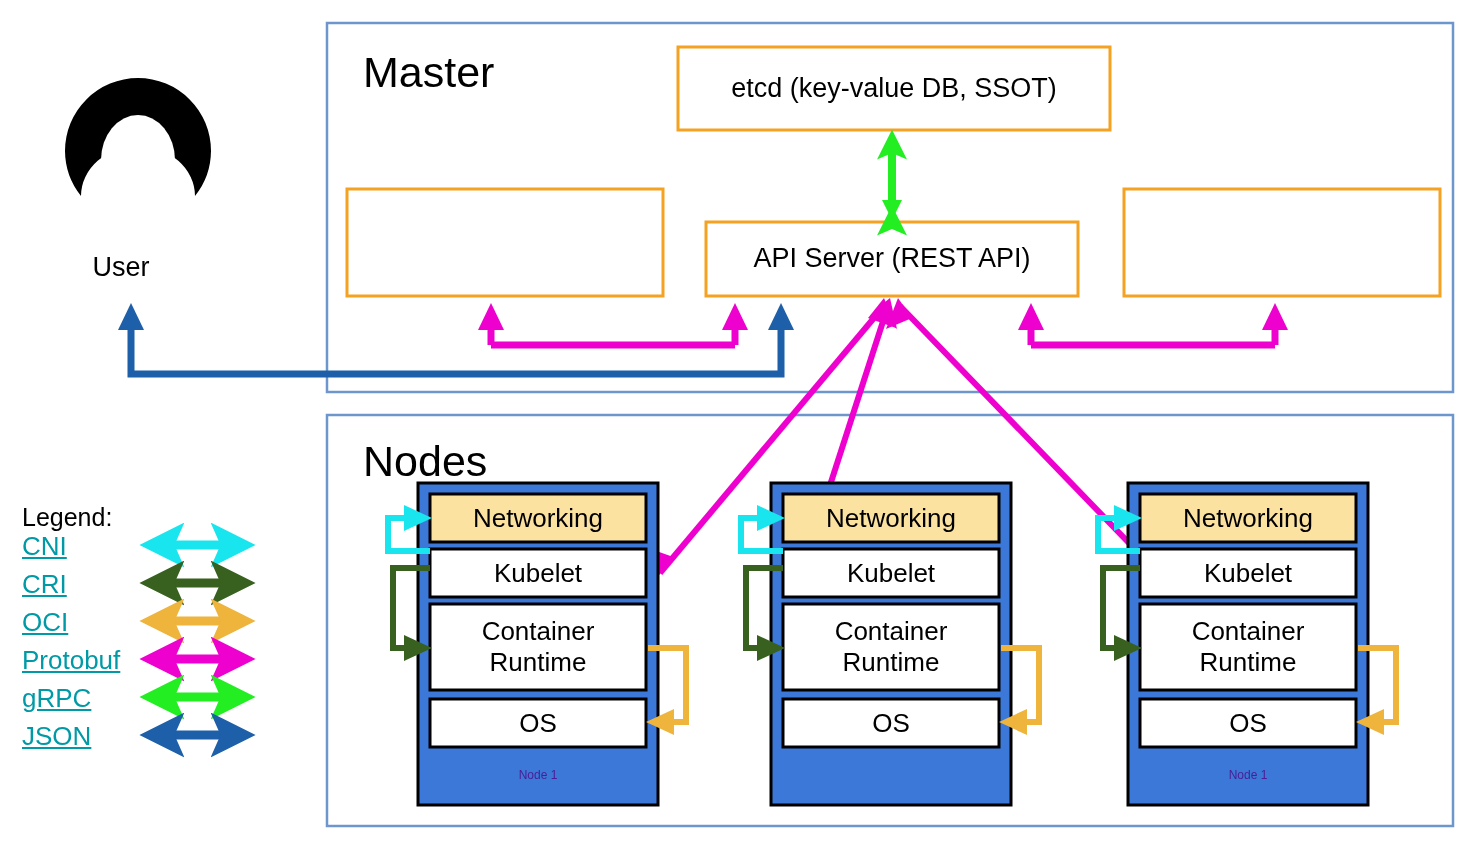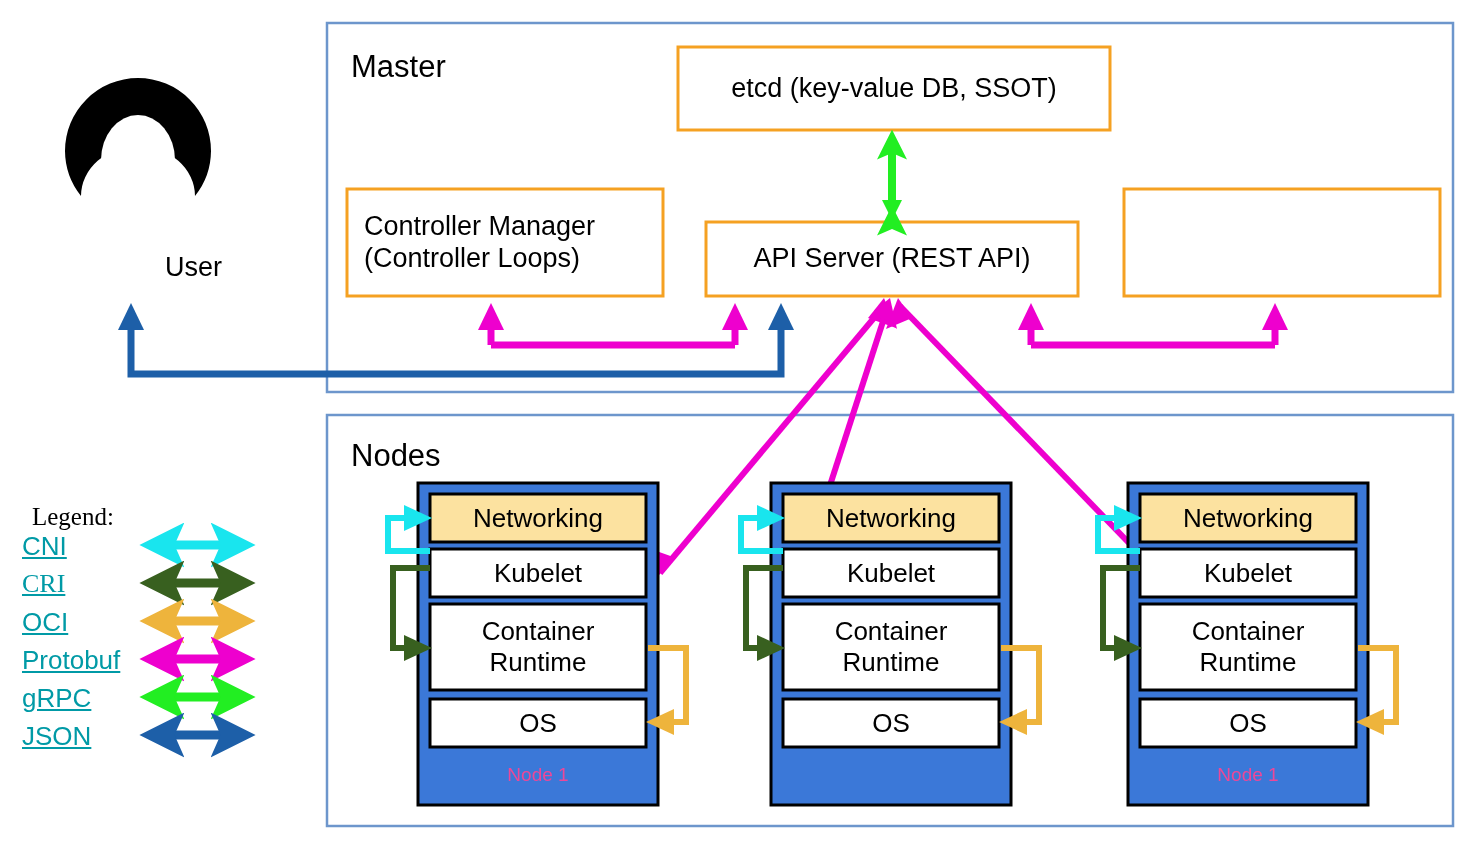--- a/index.html
+++ b/index.html
@@ -28,32 +28,33 @@
     align-items: center;
     justify-content: center;
     text-align: center;
     color: #000000;
     line-height: 1.18;
     pointer-events: none;
   }
   .section-title {
     position: absolute;
     color: #000000;
-    font-size: 31px;
+    font-size: 43px;
     line-height: 1;
+    margin-left: 12px;
   }
   .orange-label {
     font-size: 27px;
   }
   .node-label {
     font-size: 26px;
   }
   .node-name {
-    font-size: 19px;
-    color: #ec4899;
+    font-size: 12px;
+    color: #4c1d95;
   }
   .user-label {
     position: absolute;
     font-size: 27px;
     color: #000000;
     text-align: center;
     width: 160px;
   }
   .legend-title {
     position: absolute;
@@ -279,32 +280,28 @@
       <line x1="152" y1="659" x2="243" y2="659" stroke="#ee00ce" stroke-width="9" marker-start="url(#lg-magenta-s)" marker-end="url(#lg-magenta-e)"></line>
     </g>
     <g>
       <line x1="152" y1="697" x2="243" y2="697" stroke="#22ee22" stroke-width="9" marker-start="url(#lg-green-s)" marker-end="url(#lg-green-e)"></line>
     </g>
     <g>
       <line x1="152" y1="735" x2="243" y2="735" stroke="#1d5fa8" stroke-width="9" marker-start="url(#lg-blue-s)" marker-end="url(#lg-blue-e)"></line>
     </g>
   </svg>
 
-  <div class="user-label" style="left:62px; top:252px;text-align:right;">User</div>
+  <div class="user-label" style="left:41px; top:252px;">User</div>
 
   <div class="section-title" style="left:351px; top:51px;">Master</div>
 
   <div class="section-title" style="left:351px; top:440px;">Nodes</div>
 
   <div class="box-text orange-label" style="left:678px; top:47px; width:432px; height:83px;">etcd (key-value DB, SSOT)</div>
 
-  <div class="box-text orange-label" style="left:347px; top:189px; width:316px; height:107px; flex-direction:column; justify-content:center; align-items:flex-start; padding-left:17px; box-sizing:border-box;">
-    <span>Controller Manager</span>
-    <span>(Controller Loops)</span>
-  </div>
 
   <div class="box-text orange-label" style="left:706px; top:222px; width:372px; height:74px;">API Server (REST API)</div>
 
 
   <div class="box-text node-label" style="left:430px; top:494px; width:216px; height:48px;">Networking</div>
   <div class="box-text node-label" style="left:430px; top:549px; width:216px; height:48px;">Kubelet</div>
   <div class="box-text node-label" style="left:430px; top:604px; width:216px; height:86px; flex-direction:column;">
     <span>Container</span>
     <span>Runtime</span>
   </div>
@@ -321,22 +318,22 @@
 
   <div class="box-text node-label" style="left:1140px; top:494px; width:216px; height:48px;">Networking</div>
   <div class="box-text node-label" style="left:1140px; top:549px; width:216px; height:48px;">Kubelet</div>
   <div class="box-text node-label" style="left:1140px; top:604px; width:216px; height:86px; flex-direction:column;">
     <span>Container</span>
     <span>Runtime</span>
   </div>
   <div class="box-text node-label" style="left:1140px; top:699px; width:216px; height:48px;">OS</div>
   <div class="box-text node-name" style="left:1128px; top:755px; width:240px; height:40px;">Node 1</div>
 
-  <div class="legend-title" style="left:32px; top:503px;font-family:Liberation Serif, serif;">Legend:</div>
+  <div class="legend-title" style="left:22px; top:503px;">Legend:</div>
 
   <div class="legend-item" style="left:22px; top:531px;">CNI</div>
-  <div class="legend-item" style="left:22px; top:569px;font-family:Liberation Serif, serif;">CRI</div>
+  <div class="legend-item" style="left:22px; top:569px;">CRI</div>
   <div class="legend-item" style="left:22px; top:607px;">OCI</div>
   <div class="legend-item" style="left:22px; top:645px;">Protobuf</div>
   <div class="legend-item" style="left:22px; top:683px;">gRPC</div>
   <div class="legend-item" style="left:22px; top:721px;">JSON</div>
 
 </div>
 
 </body></html>

